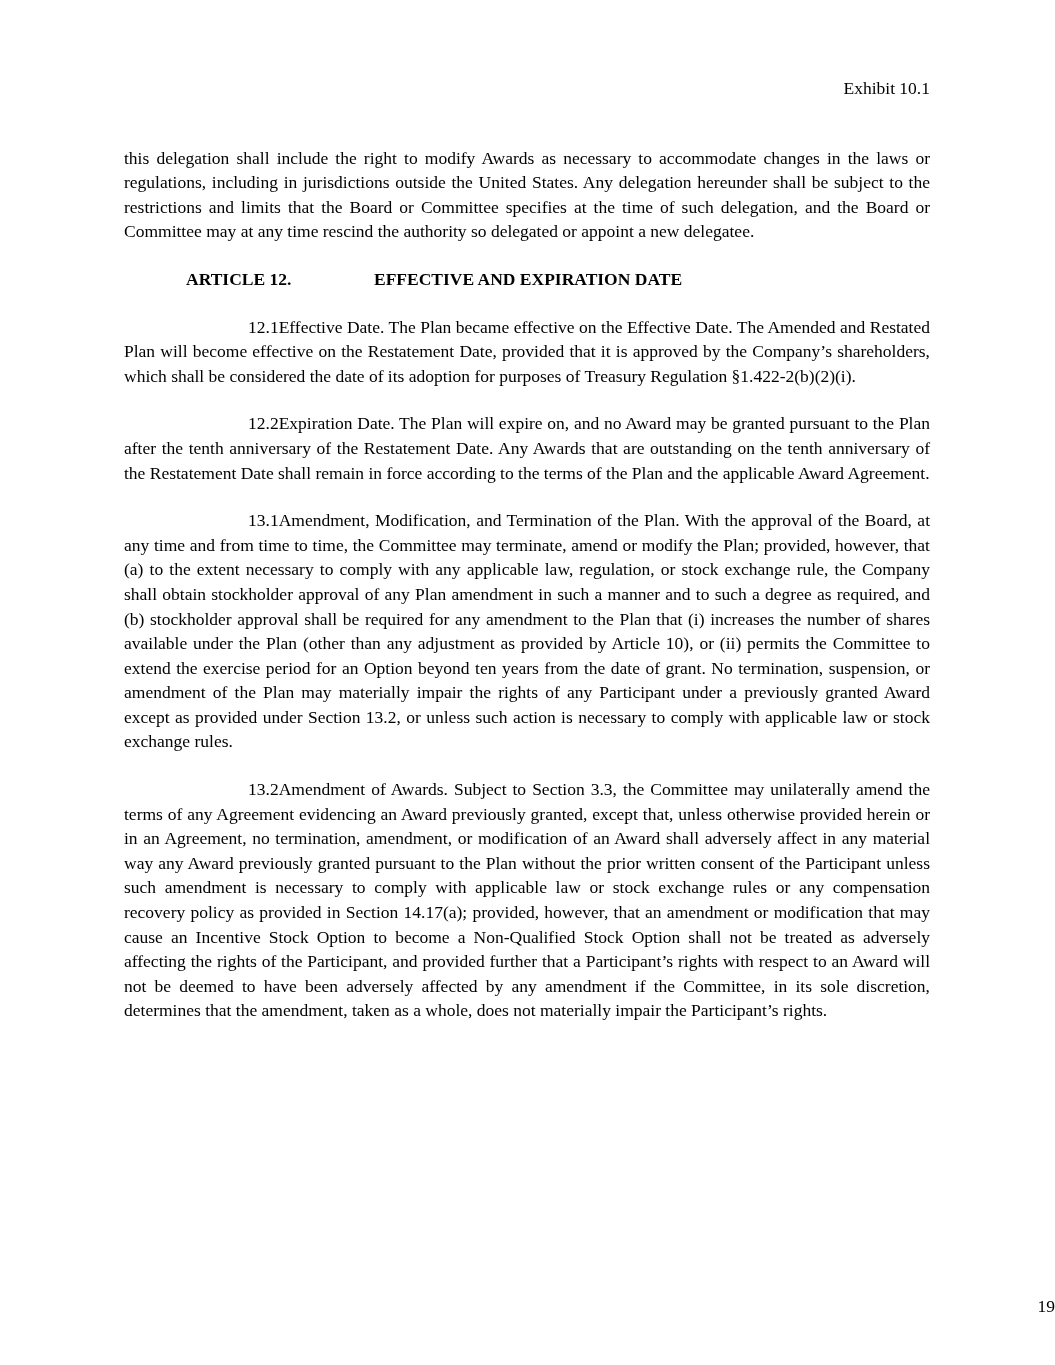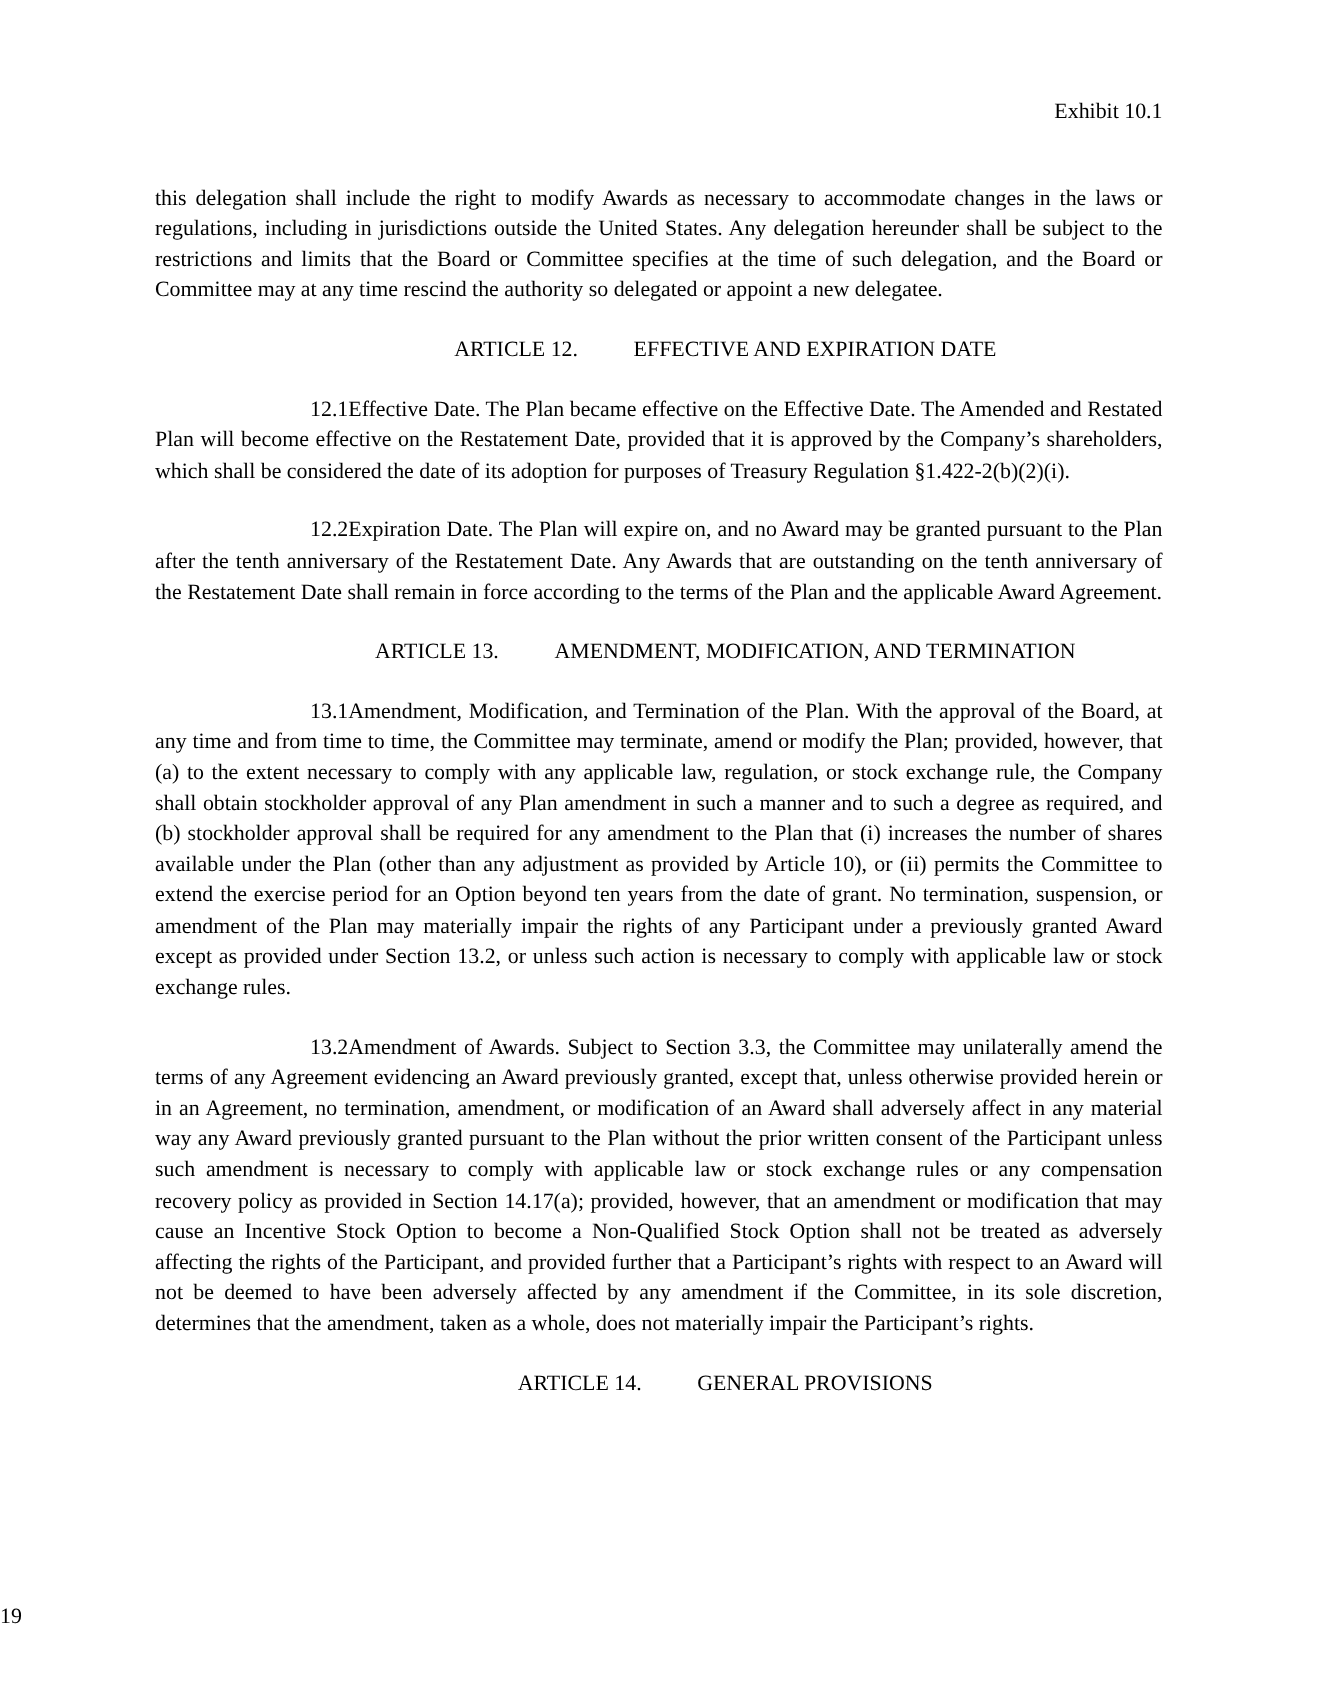--- a/index.html
+++ b/index.html
@@ -25,56 +25,53 @@
     margin: 0 0 45px 0;
   }
   .doc-body p.para {
     margin: 0 0 23px 0;
     text-align: justify;
   }
   .doc-body p.para.indent {
     text-indent: 62px;
   }
   .doc-body .heading {
-    font-weight: normal;
+    font-weight: bold;
     margin: 0 0 23px 0;
     padding-left: 62px;
-    text-align: center;
   }
   .doc-body .heading .h-num {
     display: inline-block;
     min-width: 188px;
   }
   .doc-body span.num {
     display: inline-block;
     min-width: 62px;
   }
   .doc-body span.u {
   }
   .doc-body span.i {
   }
   .page-footer {
     position: absolute;
     left: 0;
     right: 0;
-    bottom: 72px;
-    text-align: left;
+    bottom: 58px;
+    text-align: right;
   }
 </style>
 </head>
 <body>
 
 <div class="page">
   <div class="exhibit">Exhibit 10.1</div>
 
   <div class="doc-body">
       <p class="para"><span>this delegation shall include the right to modify Awards as necessary to accommodate changes in the laws or regulations, including in jurisdictions outside the United States. Any delegation hereunder shall be subject to the restrictions and limits that the Board or Committee specifies at the time of such delegation, and the Board or Committee may at any time rescind the authority so delegated or appoint a new delegatee.</span></p>
       <div class="heading"><span class="h-num">ARTICLE 12.</span><span class="h-title">EFFECTIVE AND EXPIRATION DATE</span></div>
       <p class="para indent"><span class="num">12.1</span><span class="u">Effective Date</span><span>.  The Plan became effective on the Effective Date. The Amended and Restated Plan will become effective on the Restatement Date, provided that it is approved by the Company’s shareholders, which shall be considered the date of its adoption for purposes of Treasury Regulation §1.422-2(b)(2)(i).</span></p>
       <p class="para indent"><span class="num">12.2</span><span class="u">Expiration Date</span><span>.  The Plan will expire on, and no Award may be granted pursuant to the Plan after the tenth anniversary of the Restatement Date.  Any Awards that are outstanding on the tenth anniversary of the Restatement Date shall remain in force according to the terms of the Plan and the applicable Award Agreement.</span></p>
-      <div class="heading"><span class="h-num">ARTICLE 13.</span><span class="h-title">AMENDMENT, MODIFICATION, AND TERMINATION</span></div>
       <p class="para indent"><span class="num">13.1</span><span class="u">Amendment, Modification, and Termination of the Plan</span><span>.  With the approval of the Board, at any time and from time to time, the Committee may terminate, amend or modify the Plan; </span><span class="i">provided, however</span><span>, that (a) to the extent necessary to comply with any applicable law, regulation, or stock exchange rule, the Company shall obtain stockholder approval of any Plan amendment in such a manner and to such a degree as required, and (b) stockholder approval shall be required for any amendment to the Plan that (i) increases the number of shares available under the Plan (other than any adjustment as provided by Article 10), or (ii) permits the Committee to extend the exercise period for an Option beyond ten years from the date of grant. No termination, suspension, or amendment of the Plan may materially impair the rights of any Participant under a previously granted Award except as provided under Section 13.2, or unless such action is necessary to comply with applicable law or stock exchange rules.</span></p>
       <p class="para indent"><span class="num">13.2</span><span class="u">Amendment of Awards</span><span>.  Subject to Section 3.3, the Committee may unilaterally amend the terms of any Agreement evidencing an Award previously granted, except that, unless otherwise provided herein or in an Agreement, no termination, amendment, or modification of an Award shall adversely affect in any material way any Award previously granted pursuant to the Plan without the prior written consent of the Participant unless such amendment is necessary to comply with applicable law or stock exchange rules or any compensation recovery policy as provided in Section 14.17(a); </span><span class="i">provided, however</span><span>, that an amendment or modification that may cause an Incentive Stock Option to become a Non-Qualified Stock Option shall not be treated as adversely affecting the rights of the Participant, and provided further that a Participant’s rights with respect to an Award will not be deemed to have been adversely affected by any amendment if the Committee, in its sole discretion, determines that the amendment, taken as a whole, does not materially impair the Participant’s rights.</span></p>
-      <div class="heading"><span class="h-num">ARTICLE 14.</span><span class="h-title">GENERAL PROVISIONS</span></div>
     </div>
 
   <div class="page-footer">19</div>
 </div>
 
 </body></html>

